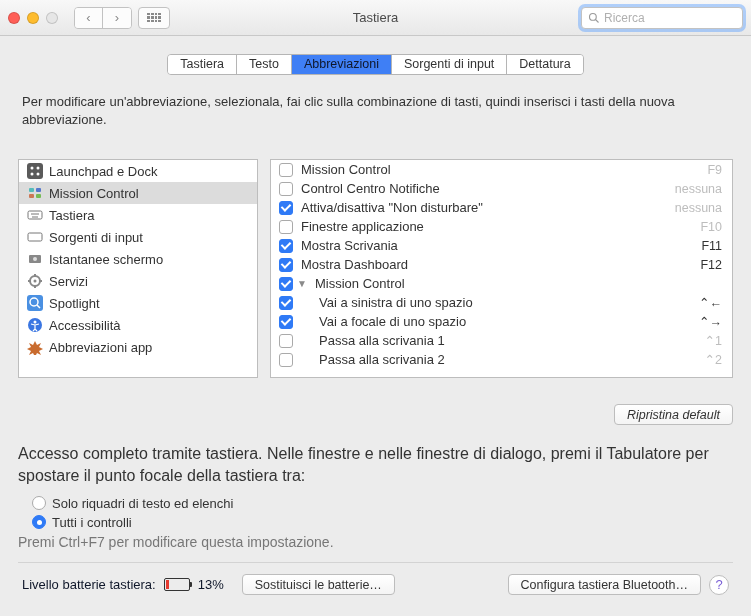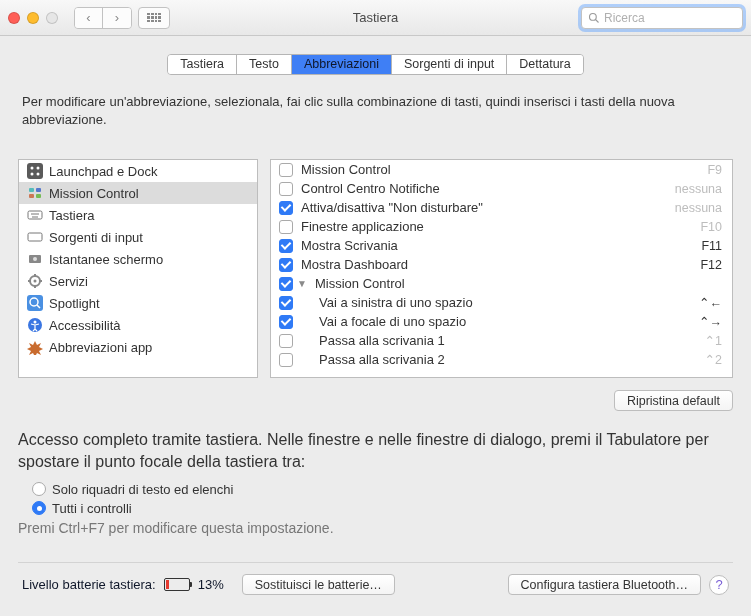--- a/index.html
+++ b/index.html
@@ -44,21 +44,21 @@
 .shortcut-row { display:flex; align-items:center; gap:8px; padding:2px 10px 2px 8px; font-size:13px; }
 .shortcut-row .cb { width:14px; height:14px; border:1px solid #aaa; border-radius:3px; background:#fff; display:flex; align-items:center; justify-content:center; flex:none; }
 .shortcut-row .cb.checked { background:#2f7af6; border-color:#2f7af6; }
 .shortcut-row .cb.checked::after{ content:""; width:4px; height:7px; border:solid #fff; border-width:0 2px 2px 0; transform:rotate(45deg); margin-top:-2px; }
 .shortcut-row .disclosure { width:10px; color:#8a8a8a; font-size:10px; margin-left:-4px; }
 .shortcut-row .label { flex:1; white-space:nowrap; overflow:hidden; text-overflow:ellipsis; }
 .shortcut-row .key { color:#bdbdbd; font-size:12.5px; }
 .shortcut-row .key.dark { color:#333; }
 .shortcut-row.indent .label { padding-left:18px; }
 
-.restore-row { display:flex; justify-content:flex-end; margin-top:12px; }
+.restore-row { display:flex; justify-content:flex-end; margin-top:26px;font-style:italic; }
 .btn { height:21px; padding:0 12px; border:1px solid #bdbdbd; border-radius:4px; background:linear-gradient(#fff,#f4f4f4); font-size:12.5px; color:#333; display:inline-flex; align-items:center; cursor:pointer; }
 
 .access { margin-top:18px; font-size:16px; line-height:1.35; }
 .radios { margin-top:8px; }
 .radio { display:flex; align-items:flex-start; gap:6px; padding:2px 0 2px 14px; font-size:13px; }
 .rdot { width:14px; height:14px; border-radius:50%; border:1px solid #aaa; background:#fff; display:flex; align-items:center; justify-content:center; }
 .rdot.on { background:#2f7af6; border-color:#2f7af6; }
 .rdot.on::after{ content:""; width:5px; height:5px; border-radius:50%; background:#fff; }
 .hint { font-size:14px; color:#777; margin-top:2px; }
 

